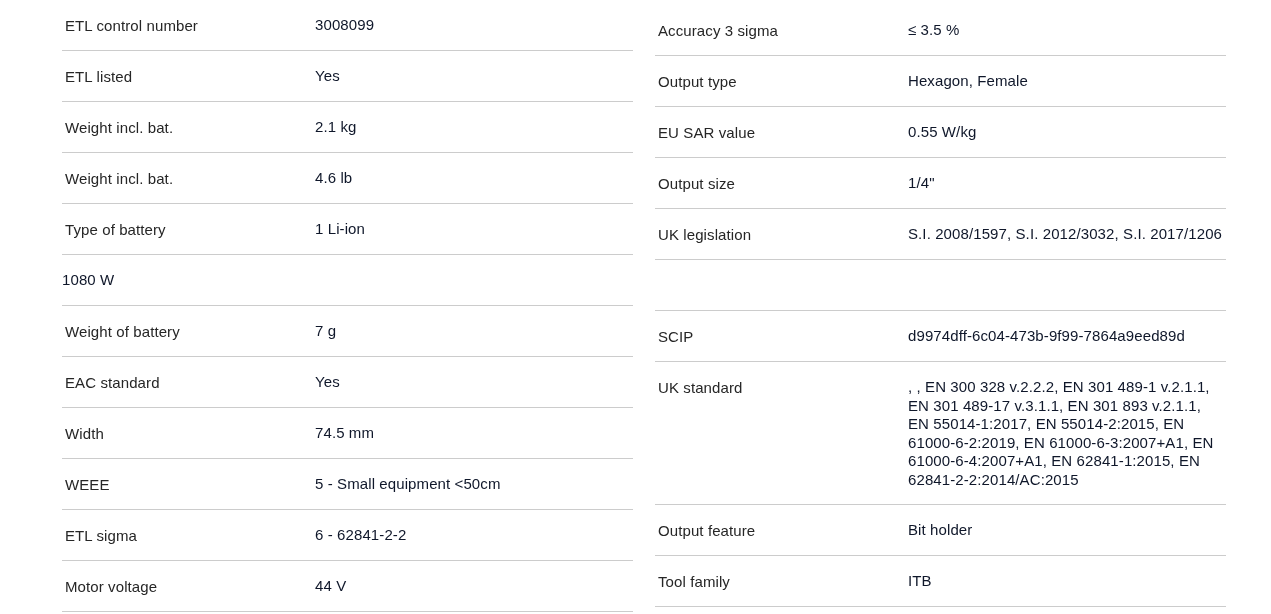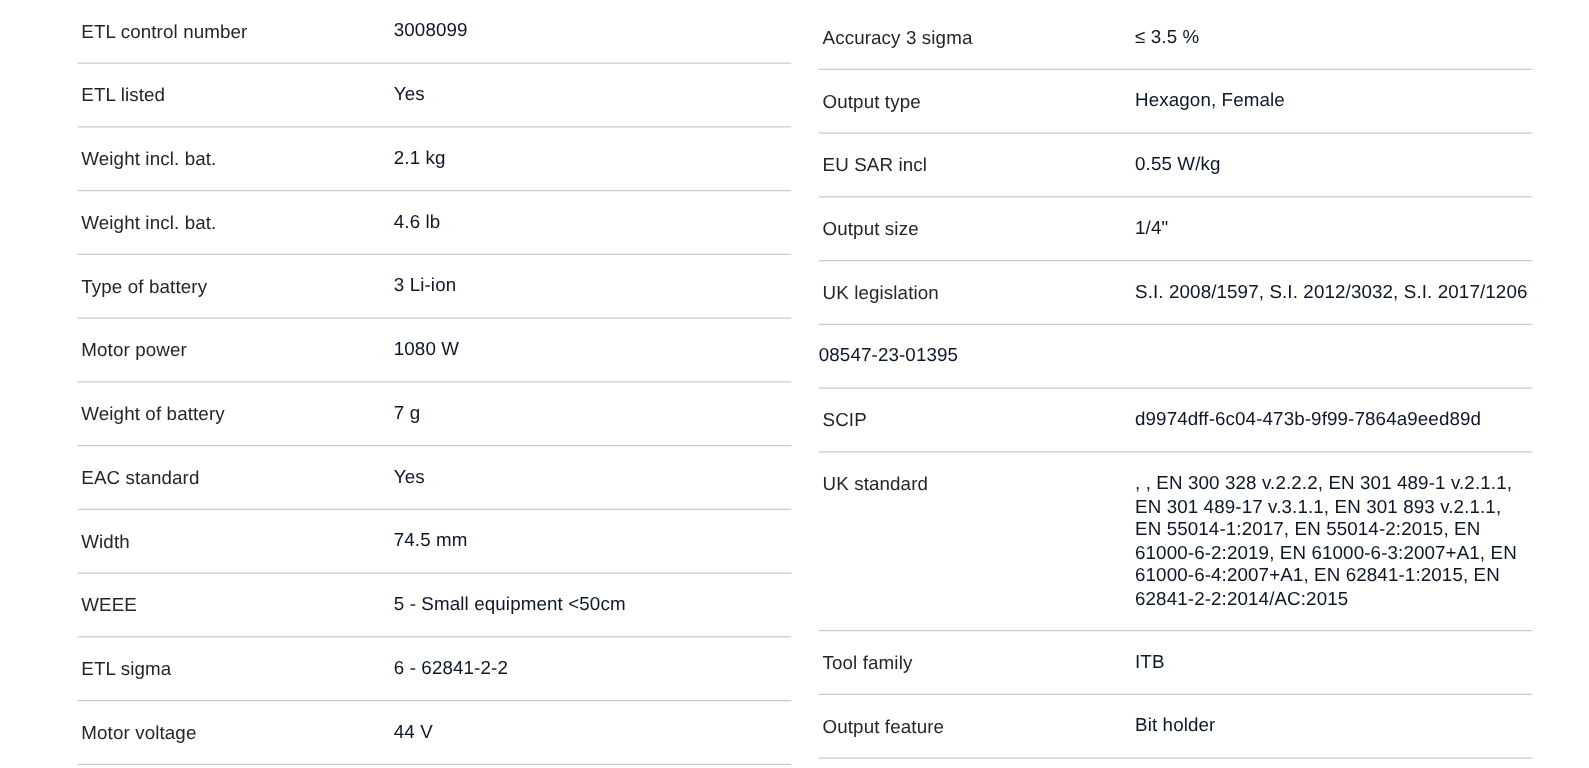--- a/index.html
+++ b/index.html
@@ -65,24 +65,23 @@
     <div class="spec-row">
       <div class="spec-label">Weight incl. bat.</div>
       <div class="spec-value">2.1 kg</div>
     </div>
     <div class="spec-row">
       <div class="spec-label">Weight incl. bat.</div>
       <div class="spec-value">4.6 lb</div>
     </div>
     <div class="spec-row">
       <div class="spec-label">Type of battery</div>
-      <div class="spec-value">3 Li-ion</div>
+      <div class="spec-value">1 Li-ion</div>
     </div>
     <div class="spec-row">
-      <div class="spec-label">Motor power</div>
       <div class="spec-value">1080 W</div>
     </div>
     <div class="spec-row">
       <div class="spec-label">Weight of battery</div>
       <div class="spec-value">7 g</div>
     </div>
     <div class="spec-row">
       <div class="spec-label">EAC standard</div>
       <div class="spec-value">Yes</div>
     </div>
@@ -107,45 +106,44 @@
   <div class="spec-column">
     <div class="spec-row">
       <div class="spec-label">Accuracy 3 sigma</div>
       <div class="spec-value">≤ 3.5 %</div>
     </div>
     <div class="spec-row">
       <div class="spec-label">Output type</div>
       <div class="spec-value">Hexagon, Female</div>
     </div>
     <div class="spec-row">
-      <div class="spec-label">EU SAR incl</div>
+      <div class="spec-label">EU SAR value</div>
       <div class="spec-value">0.55 W/kg</div>
     </div>
     <div class="spec-row">
       <div class="spec-label">Output size</div>
       <div class="spec-value">1/4"</div>
     </div>
     <div class="spec-row">
       <div class="spec-label">UK legislation</div>
       <div class="spec-value">S.I. 2008/1597, S.I. 2012/3032, S.I. 2017/1206</div>
     </div>
     <div class="spec-row">
-      <div class="spec-value">08547-23-01395</div>
     </div>
     <div class="spec-row">
       <div class="spec-label">SCIP</div>
       <div class="spec-value">d9974dff-6c04-473b-9f99-7864a9eed89d</div>
     </div>
     <div class="spec-row">
       <div class="spec-label">UK standard</div>
       <div class="spec-value">, , EN 300 328 v.2.2.2, EN 301 489-1 v.2.1.1, EN 301 489-17 v.3.1.1, EN 301 893 v.2.1.1, EN 55014-1:2017, EN 55014-2:2015, EN 61000-6-2:2019, EN 61000-6-3:2007+A1, EN 61000-6-4:2007+A1, EN 62841-1:2015, EN 62841-2-2:2014/AC:2015</div>
     </div>
     <div class="spec-row">
+      <div class="spec-label">Output feature</div>
+      <div class="spec-value">Bit holder</div>
+    </div>
+    <div class="spec-row">
       <div class="spec-label">Tool family</div>
       <div class="spec-value">ITB</div>
-    </div>
-    <div class="spec-row">
-      <div class="spec-label">Output feature</div>
-      <div class="spec-value">Bit holder</div>
     </div>
   </div>
 
 </div>
 
 </body></html>

